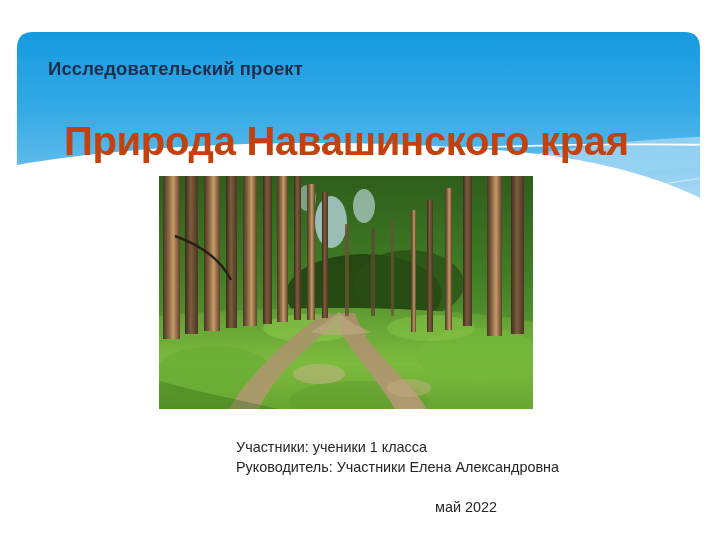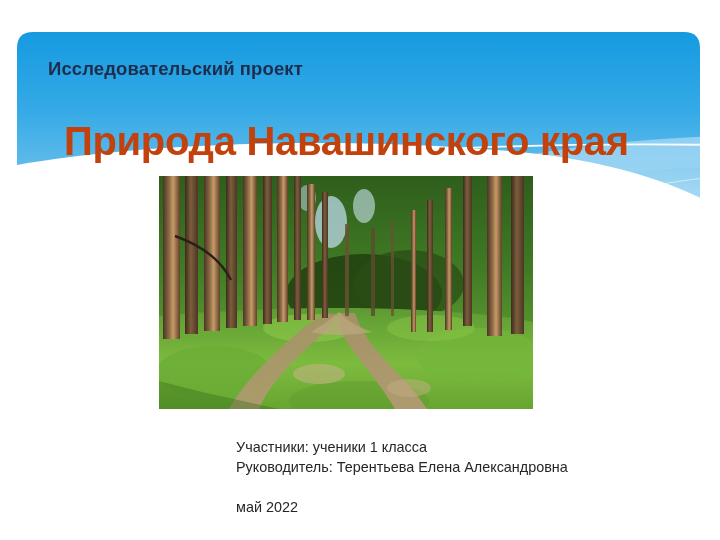--- a/index.html
+++ b/index.html
@@ -77,21 +77,21 @@
     position: absolute;
     left: 236px;
     top: 421px;
     width: 460px;
     font-size: 14.4px;
     color: #262626;
     line-height: 1.42;
   }
   #credits .line { white-space: nowrap; }
   #credits .spacer { height: 19px; }
-  #date-line { white-space: nowrap; }
+  #date-line { white-space: nowrap; text-align: center; }
 </style>
 </head>
 <body>
 
 <div id="slide">
 
   <svg id="banner-svg" viewBox="0 0 720 210" preserveAspectRatio="none" aria-hidden="true">
     <defs>
       <linearGradient id="blueGrad" x1="0" y1="0" x2="0" y2="1">
         <stop offset="0%" stop-color="#0f97df"></stop>
@@ -215,18 +215,18 @@
       <rect x="232" y="44" width="3" height="96" fill="#6a5134" opacity="0.75"></rect>
 
       <path d="M16,60 C44,70 62,84 72,104" fill="none" stroke="#2a2016" stroke-width="2.4"></path>
 
       <path d="M0,233 L0,205 C40,216 80,224 120,233 Z" fill="#2f6318" opacity="0.35"></path>
     </svg>
   </div>
 
   <div id="credits">
     <div class="line">Участники: ученики 1 класса</div>
-    <div class="line">Руководитель: Терентьева Елена Александровна</div>
+    <div class="line">Руководитель: Участники Елена Александровна</div>
     <div class="spacer"></div>
     <div id="date-line">май 2022</div>
   </div>
 
 </div>
 
 </body></html>

